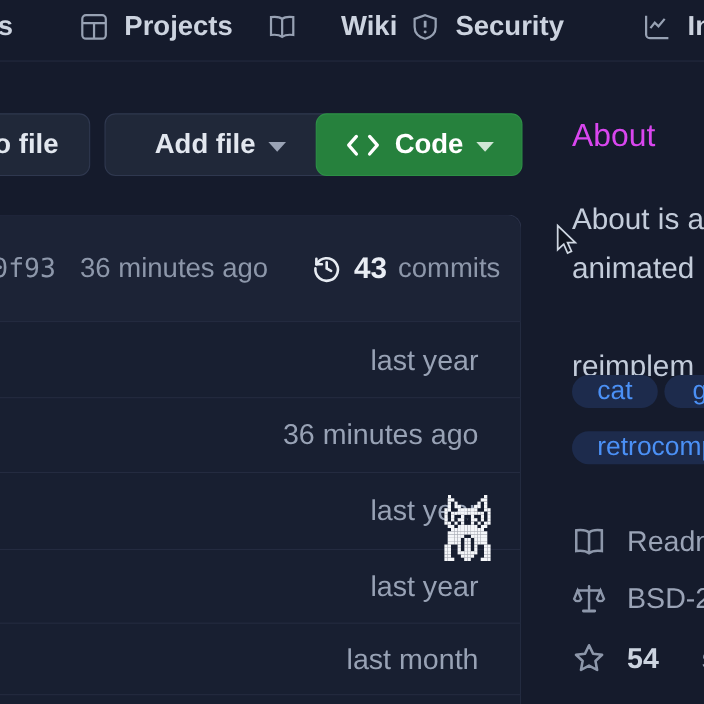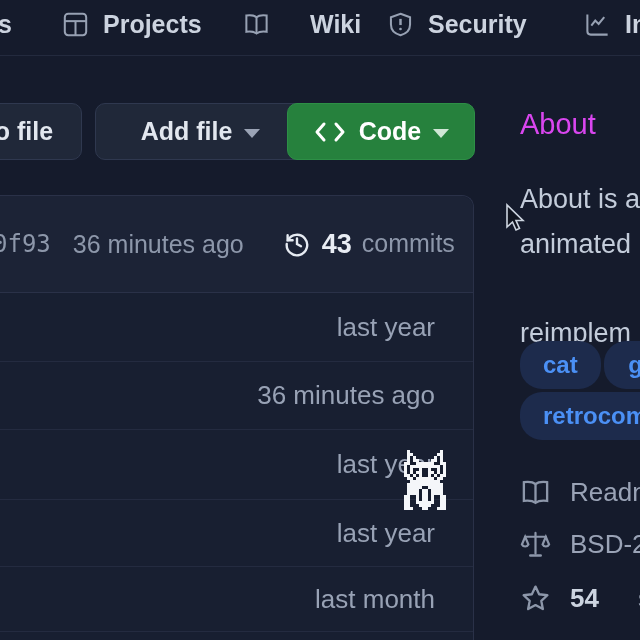--- a/index.html
+++ b/index.html
@@ -32,39 +32,39 @@
     position:absolute;left:-10px;top:195px;width:484px;height:445px;
     background:#181f31;border:1px solid #2a3148;border-bottom:none;
     border-radius:0 12px 0 0;box-sizing:border-box;
   }
   .commit-bar{
     height:97px;background:#1c2336;border-bottom:1px solid #2a3148;
     border-radius:0 12px 0 0;display:flex;align-items:center;box-sizing:border-box;
   }
   .commit-hash{font-family:"DejaVu Sans Mono", monospace;font-size:24px;color:#8d97aa;margin-left:2px;cursor:pointer;}
   .commit-time{font-size:25px;color:#8d97aa;margin-left:22px;}
-  .commit-count-wrap{display:flex;align-items:flex-start;margin-left:38px;cursor:pointer;}
+  .commit-count-wrap{display:flex;align-items:center;margin-left:38px;cursor:pointer;}
   .history-icon{width:30px;height:30px;color:#e6ebf2;}
   .commit-count{font-size:27px;font-weight:700;color:#e9edf4;margin-left:10px;}
   .commit-label{font-size:25px;color:#8d97aa;margin-left:10px;}
   .file-row{
     border-bottom:1px solid #242b40;display:flex;align-items:center;justify-content:flex-end;
     box-sizing:border-box;padding-right:38px;cursor:pointer;
   }
   .file-row .ts{font-size:26px;color:#98a2b5;white-space:nowrap;}
   .r1{height:69px;} .r2{height:68px;} .r3{height:70px;} .r4{height:67px;} .r5{height:65px;}
   
   .about{position:absolute;left:520px;top:0;width:220px;}
   .about-title{position:absolute;left:0;top:108px;font-size:29px;font-weight:400;color:#d946ef;white-space:nowrap;}
   .about-line{position:absolute;left:0;font-size:27px;color:#c3ccda;white-space:nowrap;}
   .al0{top:184px;} .al1{top:229px;} .al2{top:274px;margin-top:44px;}
   .topic{
-    position:absolute;height:48px;border-radius:22px;background:#1d2b4c;
+    position:absolute;height:30px;border-radius:22px;background:#1d2b4c;
     display:flex;align-items:center;justify-content:center;
-    font-size:24px;font-weight:700;color:#4b90f5;padding:12px 23px;box-sizing:border-box;cursor:pointer;white-space:nowrap;
+    font-size:24px;font-weight:400;color:#4b90f5;padding:12px 23px;box-sizing:border-box;cursor:pointer;white-space:nowrap;
   }
   .t-cat{left:0;top:341px;} .t-go{left:84px;top:341px;width:78px;} .t-retro{left:0;top:392px;}
   .meta-row{position:absolute;left:0;display:flex;align-items:center;gap:19px;cursor:pointer;white-space:nowrap;}
   .m0{top:477px;} .m1{top:529px;} .m2{top:583px;}
   .meta-icon{width:31px;height:31px;color:#8d97aa;flex:0 0 auto;}
   .meta-label{font-size:26px;color:#9aa3b6;}
   .meta-count{font-size:26px;font-weight:700;color:#ccd4e0;margin-right:20px;}
   
   .cursor{position:absolute;left:503px;top:203px;width:22px;height:30px;}
   .neko{position:absolute;left:404px;top:450px;width:42px;height:60px;}
@@ -72,36 +72,36 @@
 </style>
 </head>
 <body>
 
 <div class="frame">
 
   <div class="nav">
     <div class="nav-item" style="left:-2px;">
       <span class="lbl">s</span>
     </div>
-    <div class="nav-item" style="left:62px;">
+    <div class="nav-item" style="left:72px;">
       <svg class="nav-icon" viewBox="0 0 24 24" fill="none" stroke="currentColor" stroke-width="1.8">
         <rect x="2.5" y="2.5" width="19" height="19" rx="3"></rect>
           <line x1="2.5" y1="9" x2="21.5" y2="9"></line>
           <line x1="12" y1="9" x2="12" y2="21.5"></line>
       </svg>
       <span class="lbl">Projects</span>
     </div>
     <div class="nav-item" style="left:243px;gap:40px;">
       <svg class="nav-icon" viewBox="0 0 24 24" fill="none" stroke="currentColor" stroke-width="1.8">
         <path d="M12 5.5 C10 3.8 7 3.5 3 4 v14.5 c4-.5 7 0 9 1.5 c2-1.5 5-2 9-1.5 V4 c-4-.5-7-.2-9 1.5 Z"></path>
           <line x1="12" y1="5.5" x2="12" y2="20"></line>
       </svg>
       <span class="lbl">Wiki</span>
     </div>
-    <div class="nav-item" style="left:387px;">
+    <div class="nav-item" style="left:373px;">
       <svg class="nav-icon" viewBox="0 0 24 24" fill="none" stroke="currentColor" stroke-width="1.8">
         <path d="M12 2.5 L20.5 5.5 V12 c0 5-3.5 8.2-8.5 9.5 C7 20.2 3.5 17 3.5 12 V5.5 Z"></path>
         <line x1="12" y1="7" x2="12" y2="12.5" stroke-width="2.2"></line>
           <circle cx="12" cy="16" r="1.2" fill="currentColor" stroke="none"></circle>
       </svg>
       <span class="lbl">Security</span>
     </div>
     <div class="nav-item" style="left:584px;">
       <svg class="nav-icon" viewBox="0 0 24 24" fill="none" stroke="currentColor" stroke-width="1.8">
         <path d="M3 3 V18 c0 1.6 1.2 3 3 3 H21"></path>

